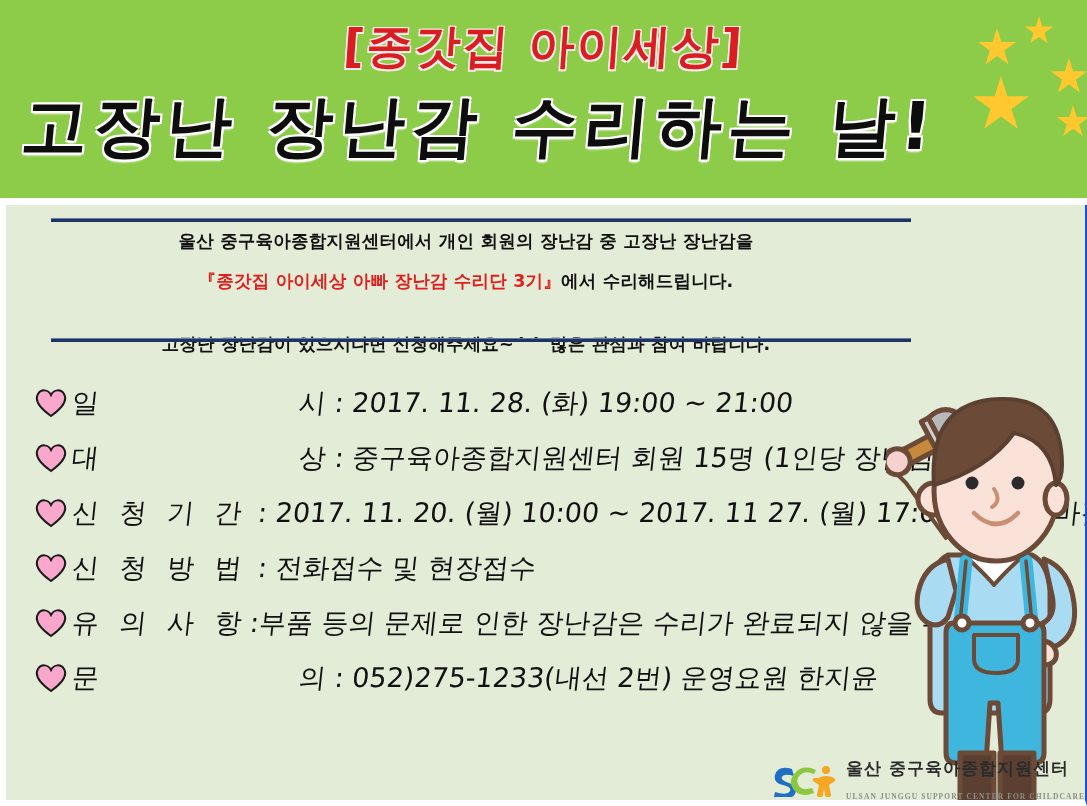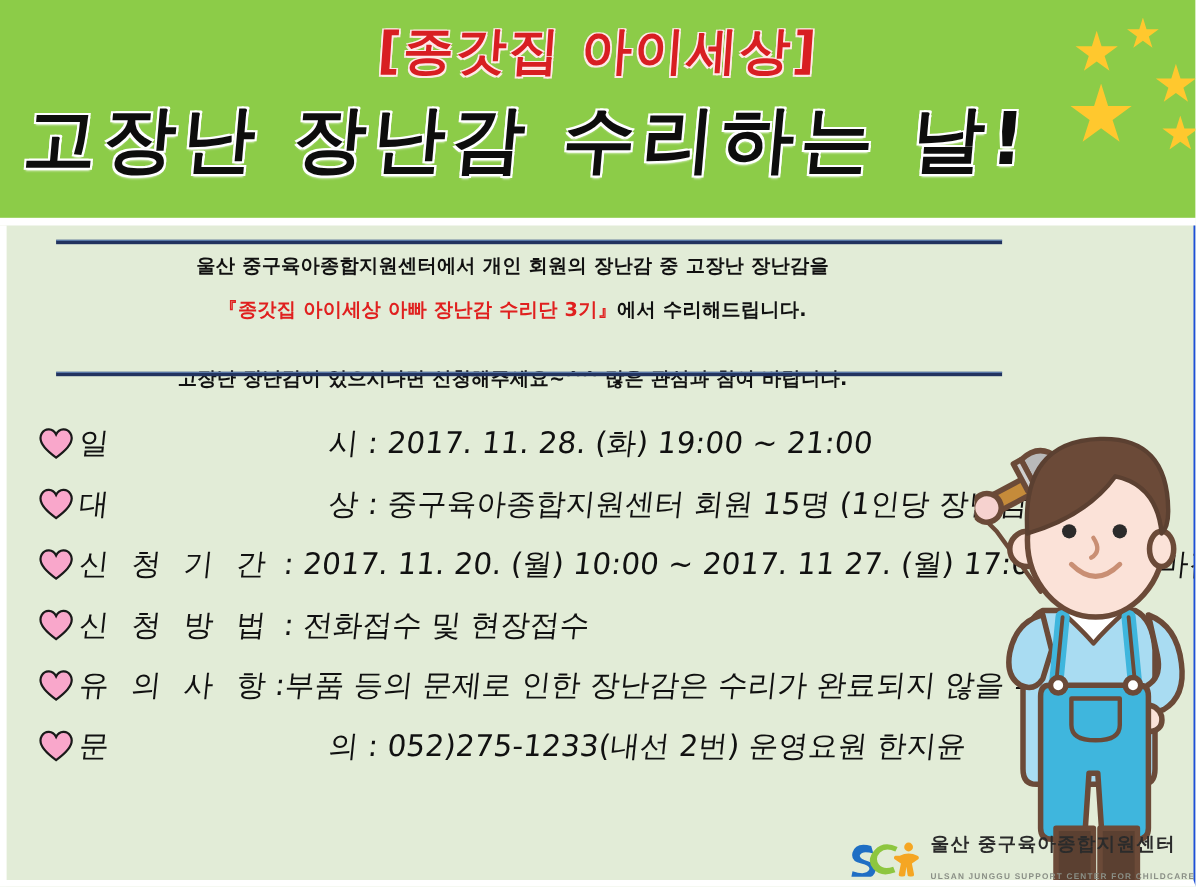--- a/index.html
+++ b/index.html
@@ -142,21 +142,21 @@
     display:flex;align-items:center;gap:6px;
   }
   .logo-mark{width:70px;height:34px;flex:0 0 70px;}
   .logo-text{line-height:1;}
   .logo-ko{
     font-family:"DejaVu Sans",sans-serif;
     font-size:17px;font-weight:bold;color:#2b2b2b;
     letter-spacing:1px;white-space:nowrap;
   }
   .logo-en{
-    font-family:Liberation Sans, sans-serif;
+    font-family:Liberation Serif, serif;
     font-size:7.5px;font-weight:bold;color:#8a8f86;
     letter-spacing:1.1px;white-space:nowrap;margin-top:16px;
   }
 </style>
 </head>
 <body>
 
 <div id="poster">
 
   <div class="header-band">

